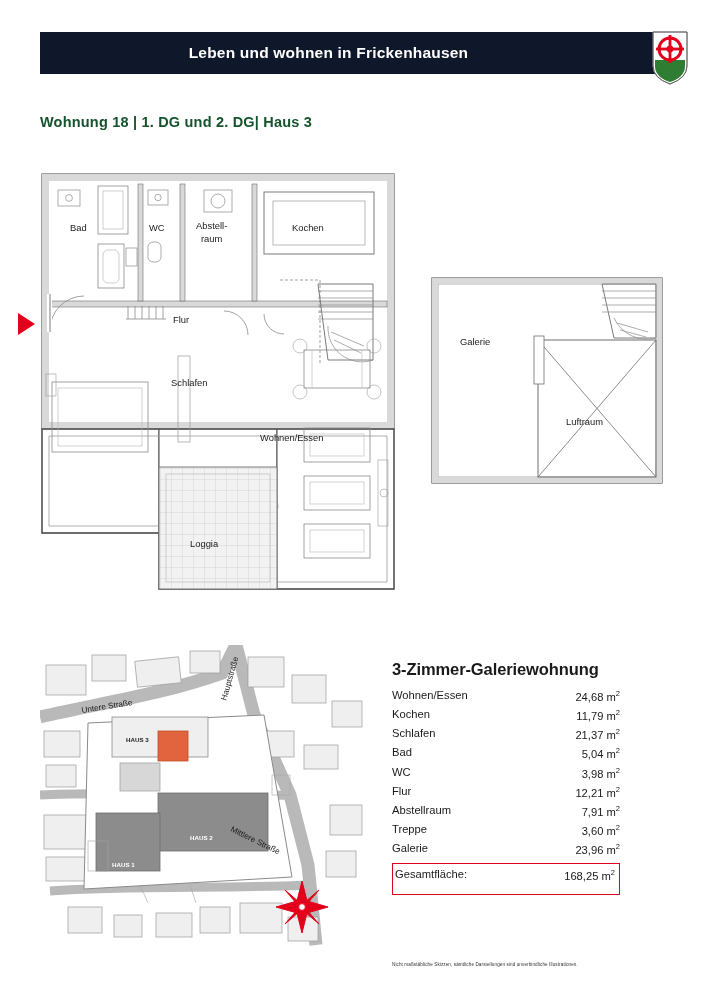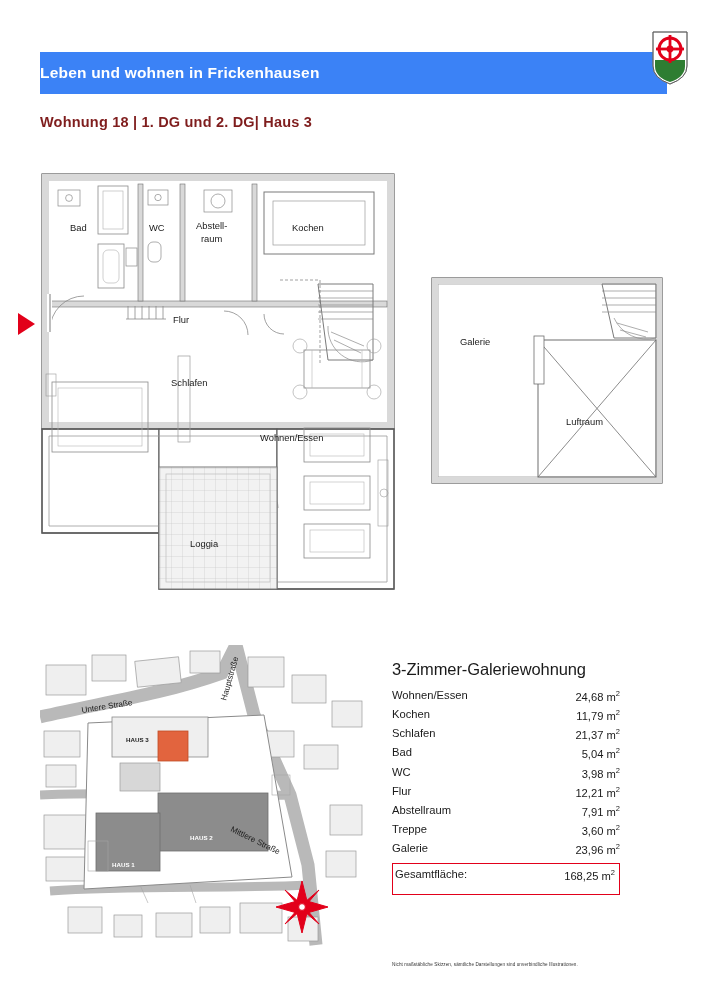--- a/index.html
+++ b/index.html
@@ -17,26 +17,27 @@
   }
   .page {
     position: absolute;
     inset: 0;
   }
 
   
   .header {
     position: absolute;
     left: 40px;
-    top: 52px;
+    top: 32px;
     width: 627px;
     height: 42px;
-    background: #3b82f6;
+    background: #0f172a;
     display: flex;
     align-items: center;
+    justify-content: center;
   }
   .header-title {
     color: #ffffff;
     font-weight: bold;
     font-size: 15.5px;
     letter-spacing: 0.2px;
     text-align: center;
     padding-right: 50px;
   }
   .crest {
@@ -48,21 +49,21 @@
   }
   .crest svg { display: block; }
 
   
   .subtitle {
     position: absolute;
     left: 40px;
     top: 114px;
     font-size: 14.5px;
     font-weight: bold;
-    color: #7f1d1d;
+    color: #14532d;
     letter-spacing: 0.2px;
   }
 
   
   .plan {
     position: absolute;
     left: 28px;
     top: 160px;
     width: 650px;
     height: 450px;
@@ -93,21 +94,21 @@
   
   .areas {
     position: absolute;
     left: 392px;
     top: 660px;
     width: 228px;
   }
   .areas h2 {
     margin: 0 0 8px 0;
     font-size: 16.5px;
-    font-weight: normal;
+    font-weight: bold;
     letter-spacing: -0.1px;
   }
   .area-row {
     display: flex;
     justify-content: space-between;
     font-size: 11.2px;
     line-height: 1.0;
     padding: 3.1px 0;
   }
   .area-row .lbl { white-space: nowrap; }

